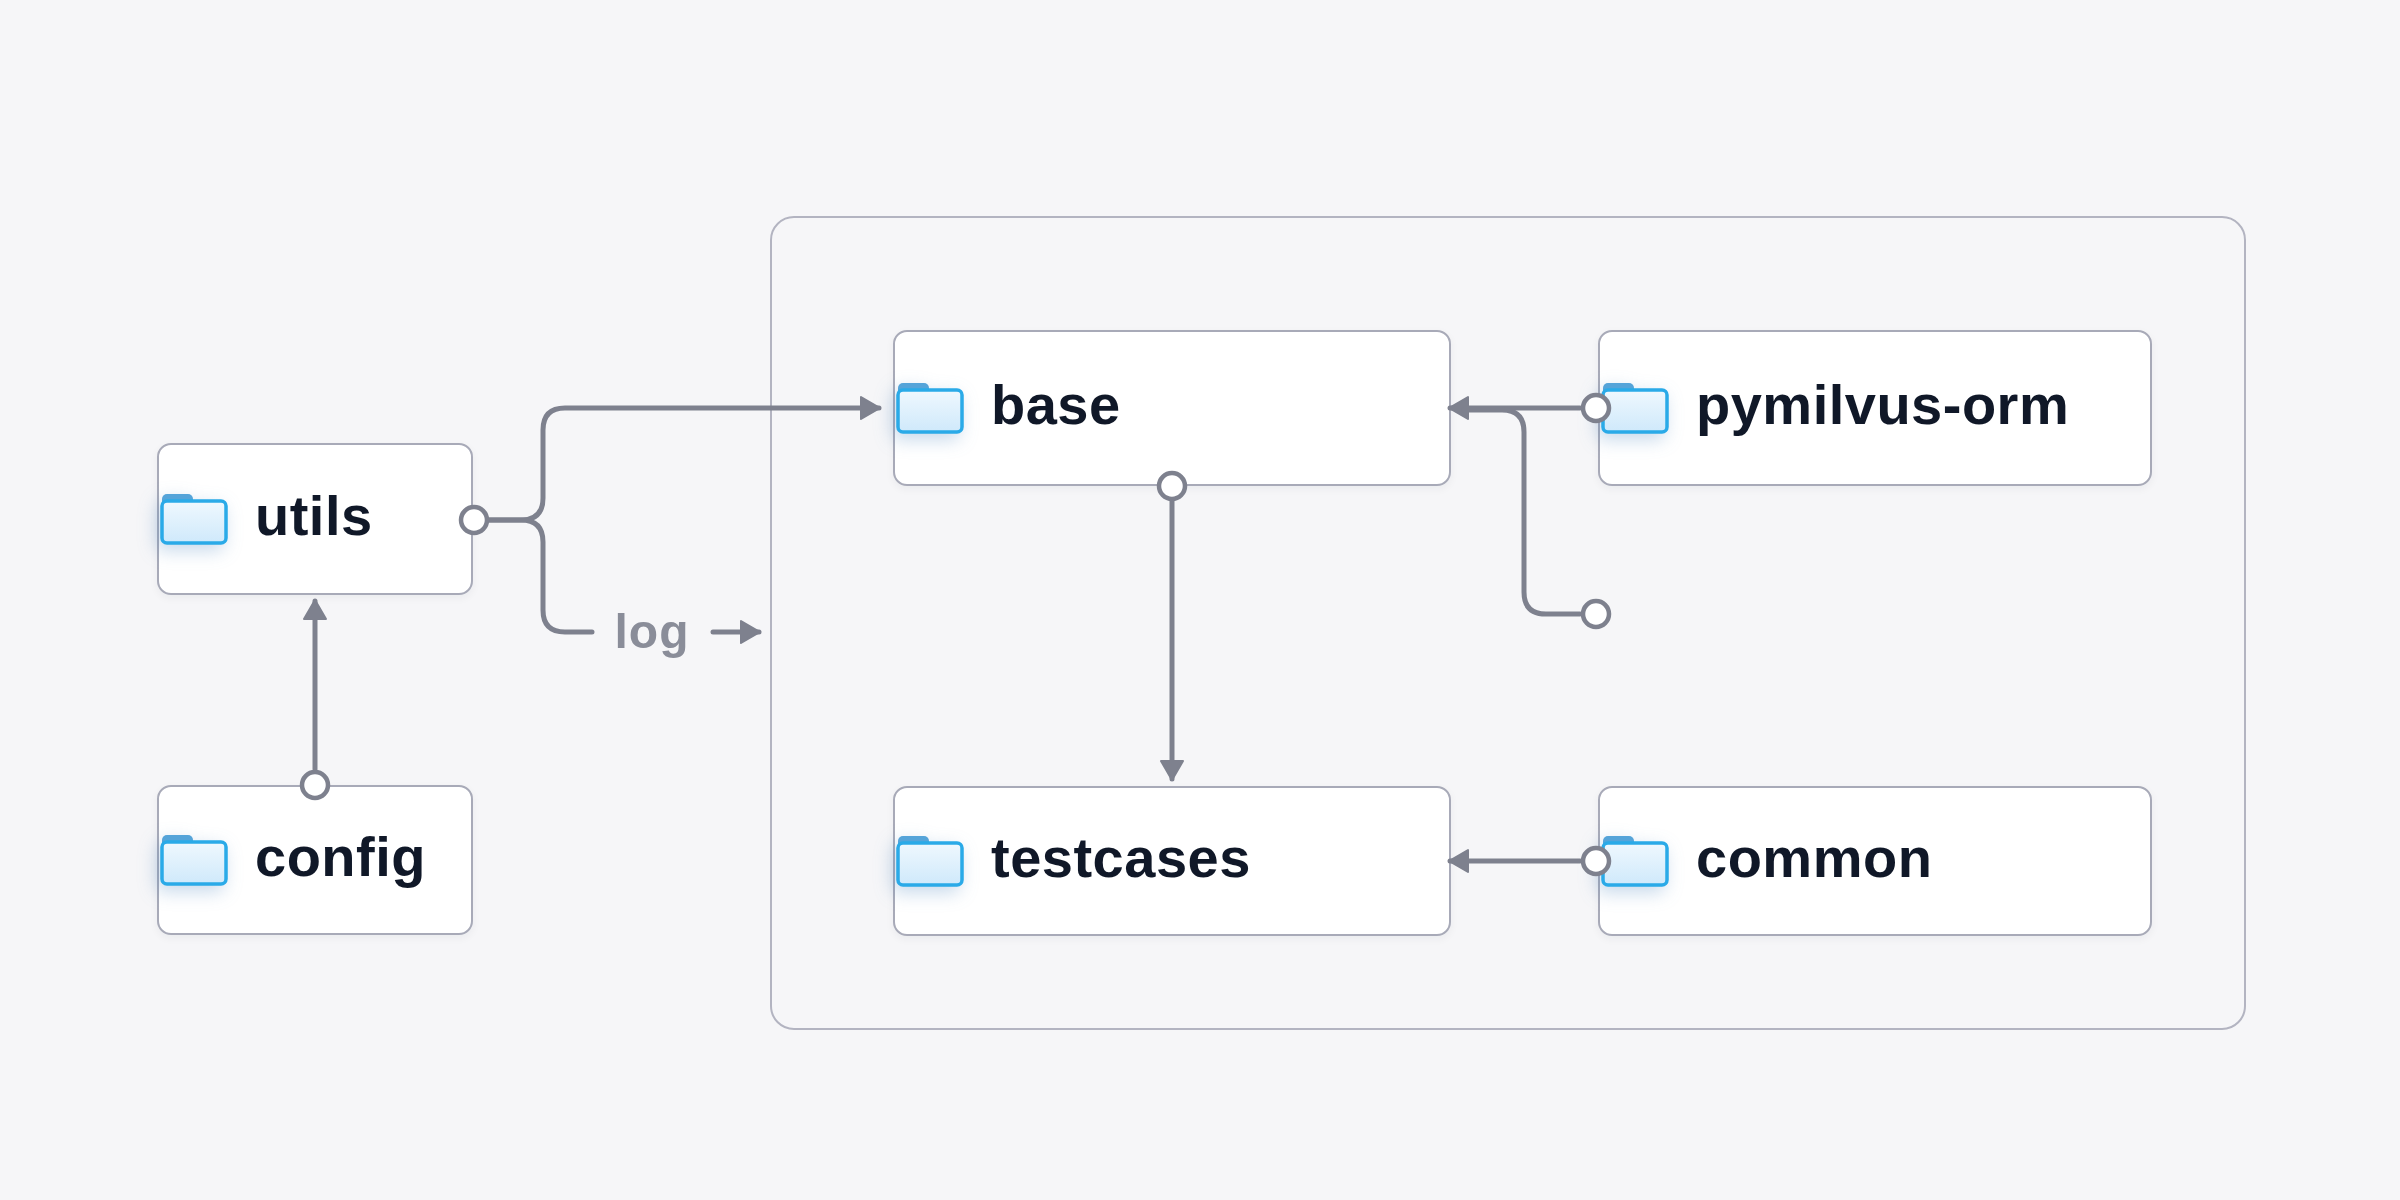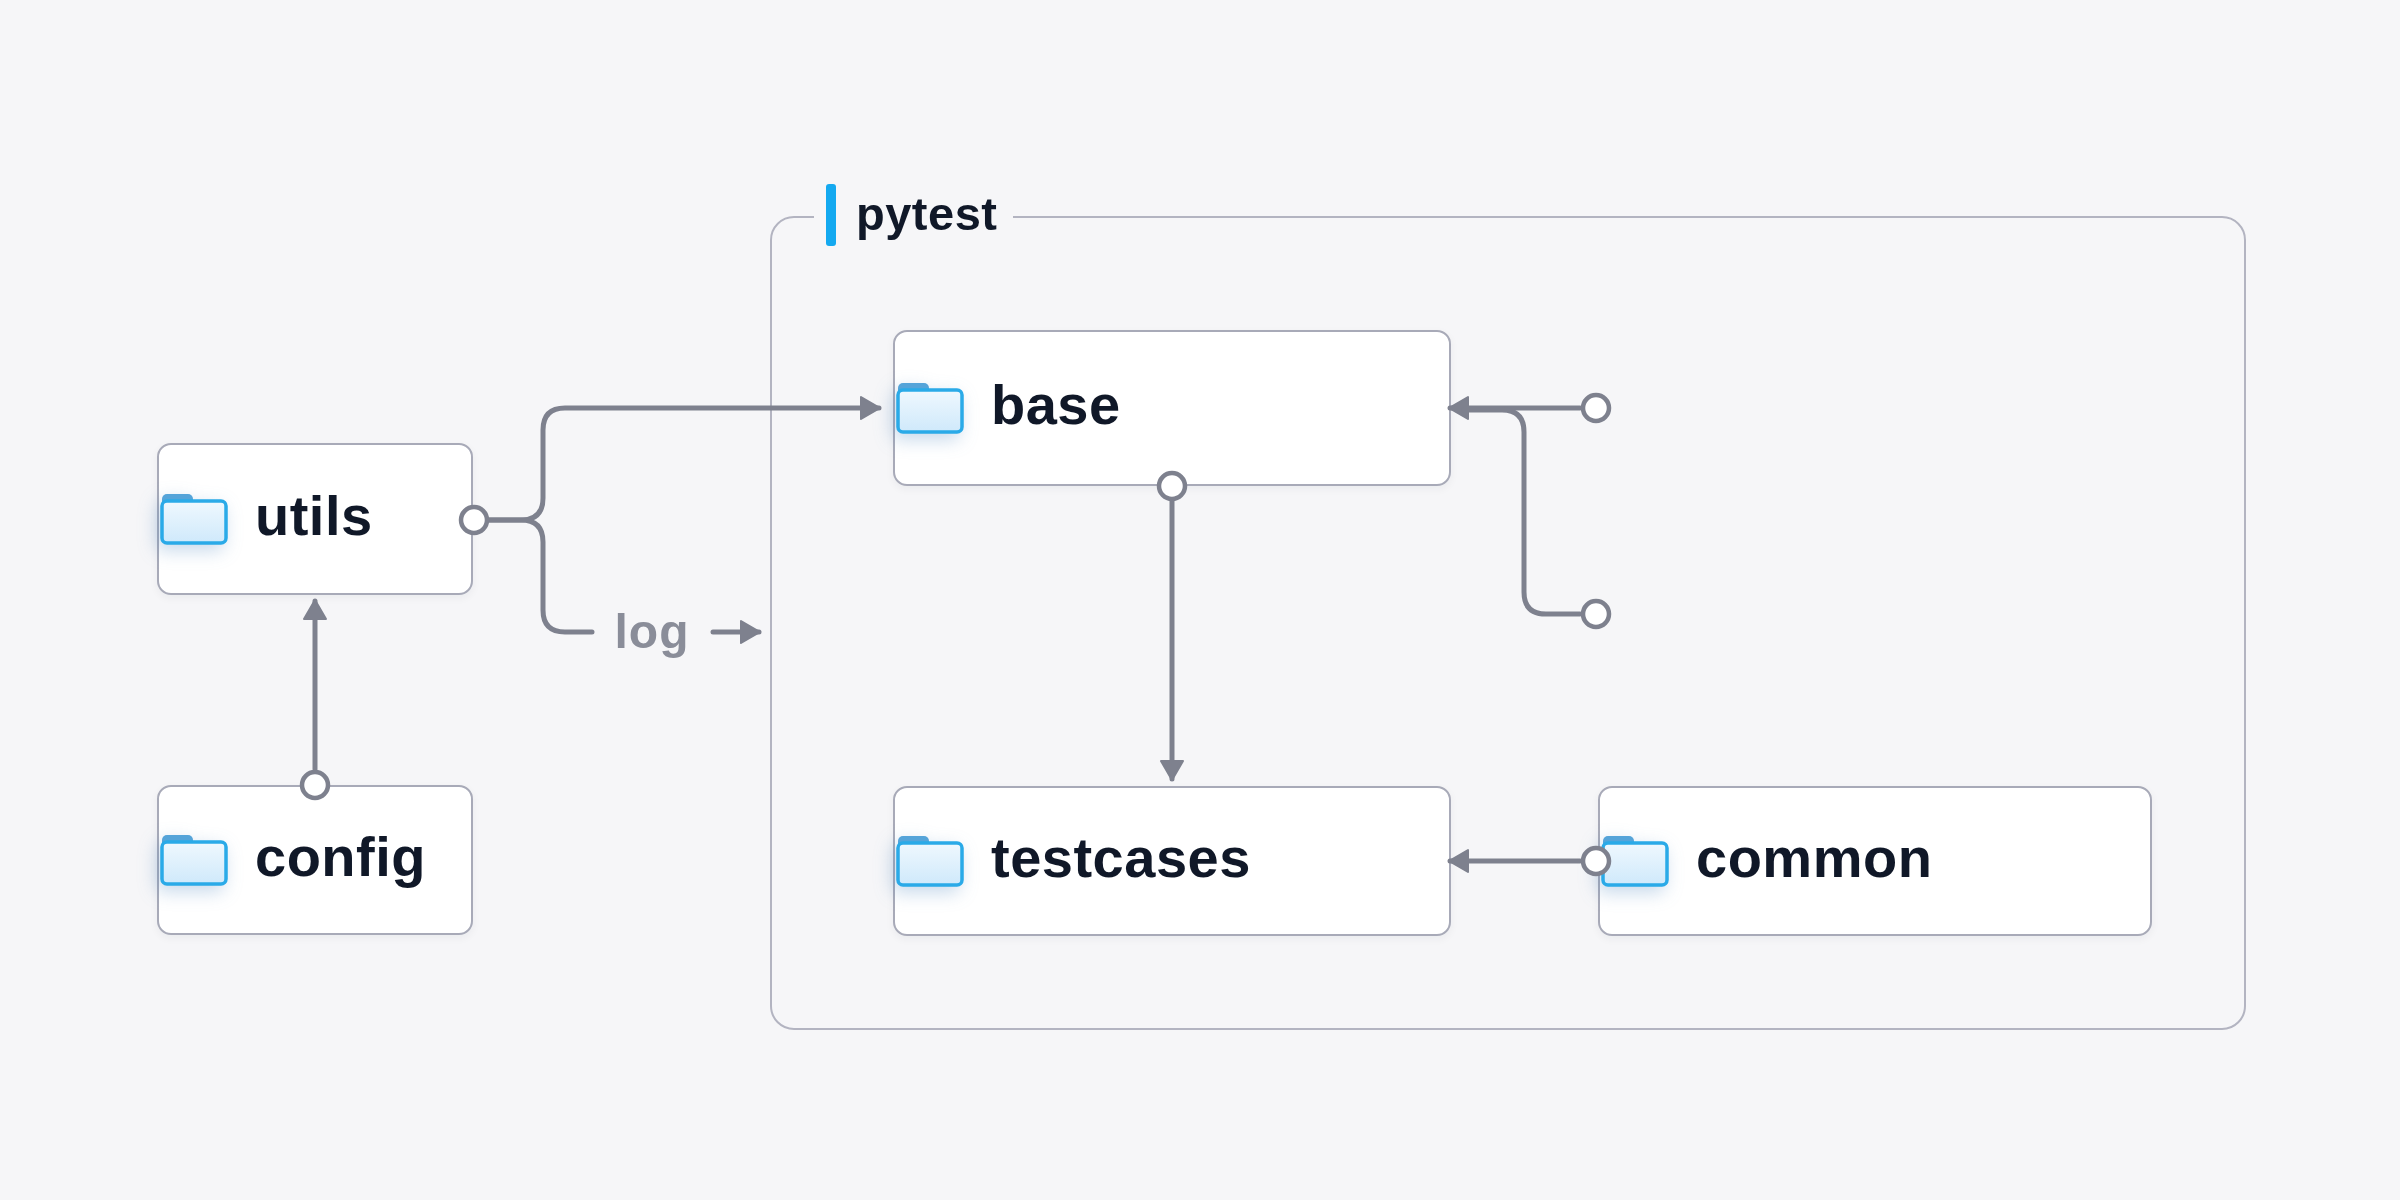--- a/index.html
+++ b/index.html
@@ -83,24 +83,20 @@
   .edge{fill:none;stroke:var(--edge);stroke-width:5;stroke-linecap:round;}
   .handle{fill:#ffffff;stroke:var(--edge);stroke-width:4.5;}
   .arrowhead{fill:var(--edge);stroke:var(--edge);stroke-width:2;stroke-linejoin:round;}
 </style>
 </head>
 <body>
 
 <div class="canvas">
 
   <div class="group"></div>
-  <div class="group-label">
-    <span class="accent-bar"></span>
-    <span class="group-label-text">pytest</span>
-  </div>
 
   <div class="node" style="left:157px;top:443px;width:316px;height:152px;">
     <svg class="folder" viewBox="0 0 70 54" aria-hidden="true">
       <rect class="tab" x="3" y="2" width="31" height="18" rx="5"></rect>
       <rect class="body" x="3" y="9" width="64" height="42" rx="5"></rect>
     </svg>
     <span class="label">utils</span>
   </div>
 
   <div class="node" style="left:157px;top:785px;width:316px;height:150px;">
@@ -112,20 +108,27 @@
   </div>
 
   <div class="node" style="left:893px;top:330px;width:558px;height:156px;">
     <svg class="folder" viewBox="0 0 70 54" aria-hidden="true">
       <rect class="tab" x="3" y="2" width="31" height="18" rx="5"></rect>
       <rect class="body" x="3" y="9" width="64" height="42" rx="5"></rect>
     </svg>
     <span class="label">base</span>
   </div>
 
+  <div class="node" style="left:1598px;top:330px;width:554px;height:156px;">
+    <svg class="folder" viewBox="0 0 70 54" aria-hidden="true">
+      <rect class="tab" x="3" y="2" width="31" height="18" rx="5"></rect>
+      <rect class="body" x="3" y="9" width="64" height="42" rx="5"></rect>
+    </svg>
+    <span class="label">pymilvus-orm</span>
+  </div>
 
 
   <div class="node" style="left:893px;top:786px;width:558px;height:150px;">
     <svg class="folder" viewBox="0 0 70 54" aria-hidden="true">
       <rect class="tab" x="3" y="2" width="31" height="18" rx="5"></rect>
       <rect class="body" x="3" y="9" width="64" height="42" rx="5"></rect>
     </svg>
     <span class="label">testcases</span>
   </div>
 

